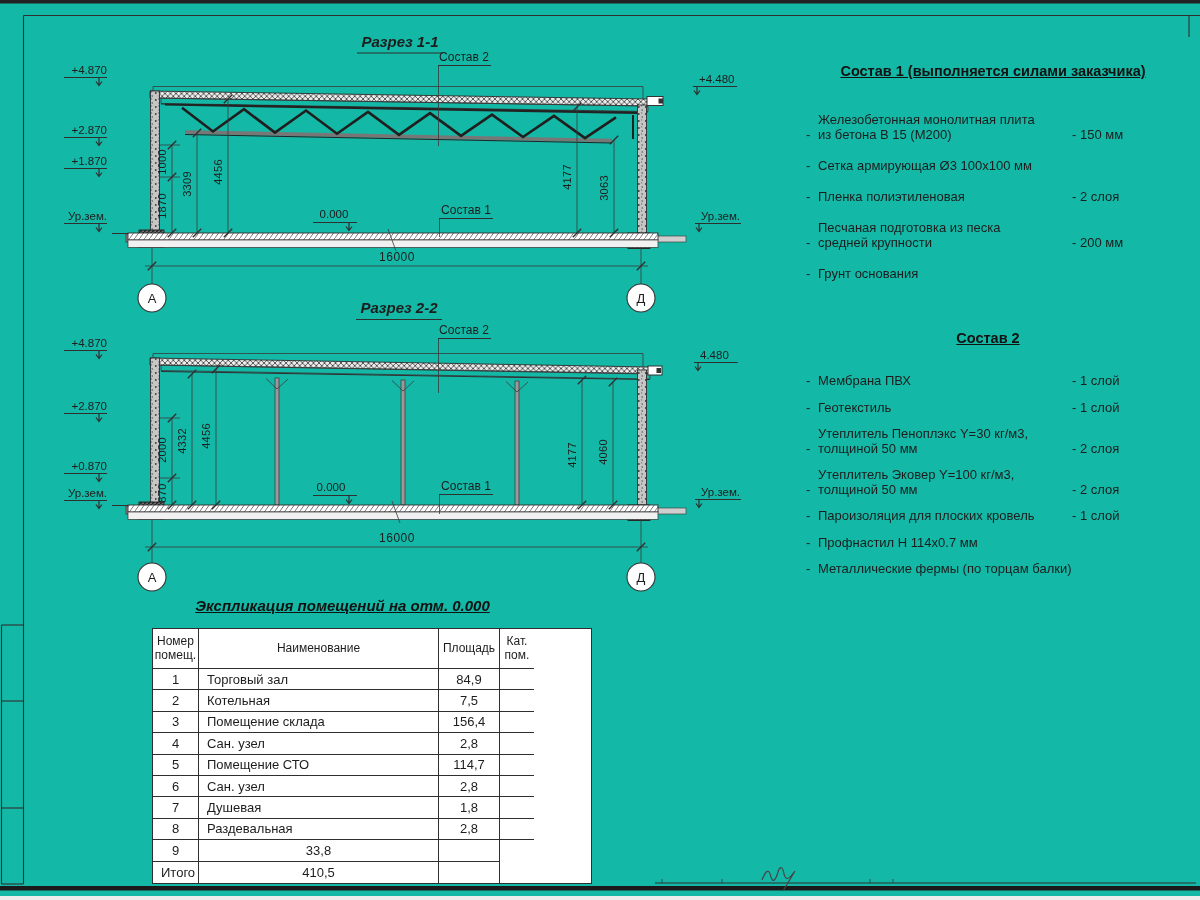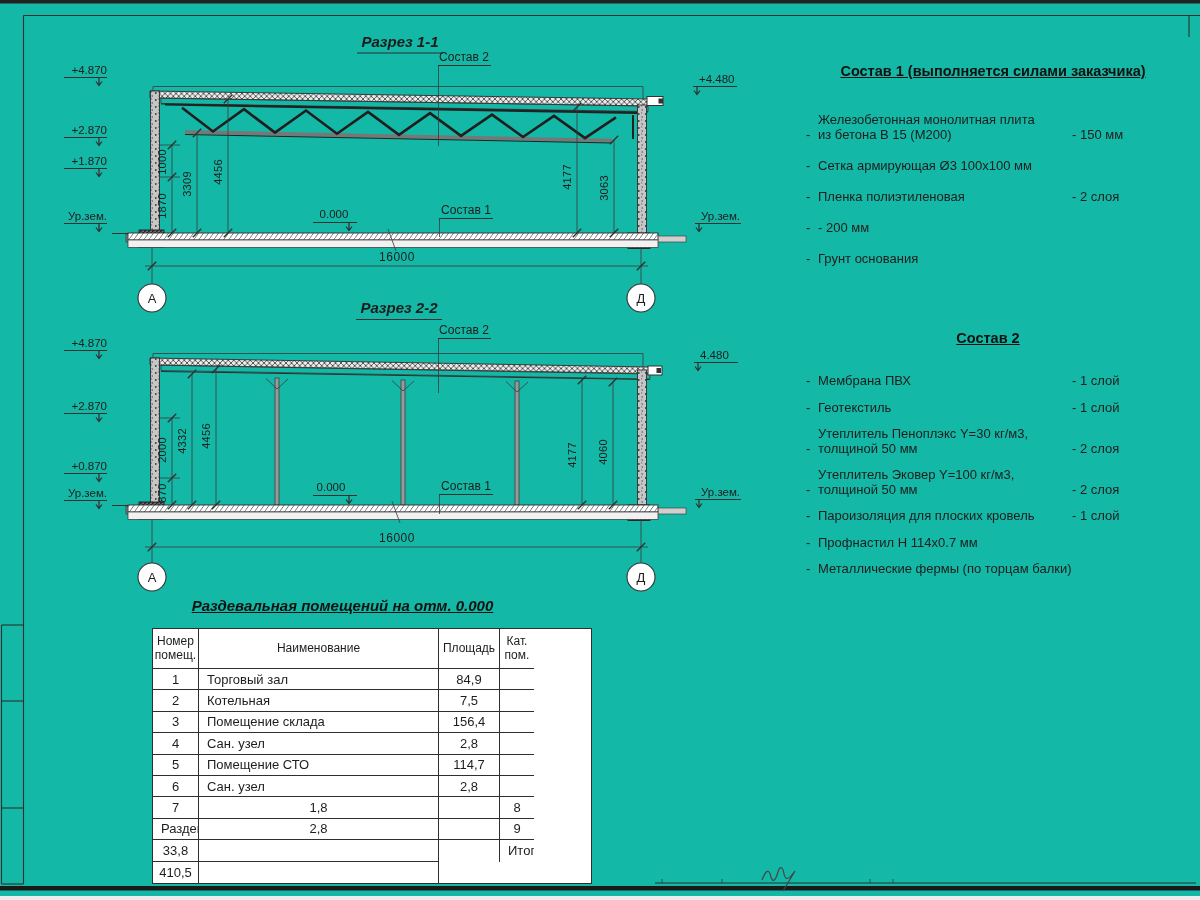--- a/index.html
+++ b/index.html
@@ -338,20 +338,22 @@
     <span class="stext">Сетка армирующая Ø3 100х100 мм</span>
     <span class="sqty"></span>
   </div>
   <div class="srow">
     <span class="dash">-</span>
     <span class="stext">Пленка полиэтиленовая</span>
     <span class="sqty">- 2 слоя</span>
   </div>
   <div class="srow">
     <span class="dash">-</span>
+    <span class="stext">Песчаная подготовка из песка
+средней крупности</span>
     <span class="sqty">- 200 мм</span>
   </div>
   <div class="srow">
     <span class="dash">-</span>
     <span class="stext">Грунт основания</span>
     <span class="sqty"></span>
   </div>
 </div>
 
 <div class="sostav-head" id="sostav2-head">Состав 2</div>
@@ -388,21 +390,21 @@
     <span class="stext">Профнастил Н 114х0.7 мм</span>
     <span class="sqty"></span>
   </div>
   <div class="srow">
     <span class="dash">-</span>
     <span class="stext">Металлические фермы (по торцам балки)</span>
     <span class="sqty"></span>
   </div>
 </div>
 
-<div class="expl-title">Раздевальная помещений на отм. 0.000</div>
+<div class="expl-title">Экспликация помещений на отм. 0.000</div>
 <div class="expl-table">
   <div class="c hdr">Номер
 помещ.</div>
   <div class="c hdr">Наименование</div>
   <div class="c hdr">Площадь</div>
   <div class="c hdr">Кат.
 пом.</div>
 
   <div class="c">1</div>
   <div class="c name">Торговый зал</div>
@@ -428,20 +430,21 @@
   <div class="c name">Помещение СТО</div>
   <div class="c">114,7</div>
   <div class="c"></div>
 
   <div class="c">6</div>
   <div class="c name">Сан. узел</div>
   <div class="c">2,8</div>
   <div class="c"></div>
 
   <div class="c">7</div>
+  <div class="c name">Душевая</div>
   <div class="c">1,8</div>
   <div class="c"></div>
 
   <div class="c">8</div>
   <div class="c name">Раздевальная</div>
   <div class="c">2,8</div>
   <div class="c"></div>
 
   <div class="c">9</div>
   <div class="c">33,8</div>

